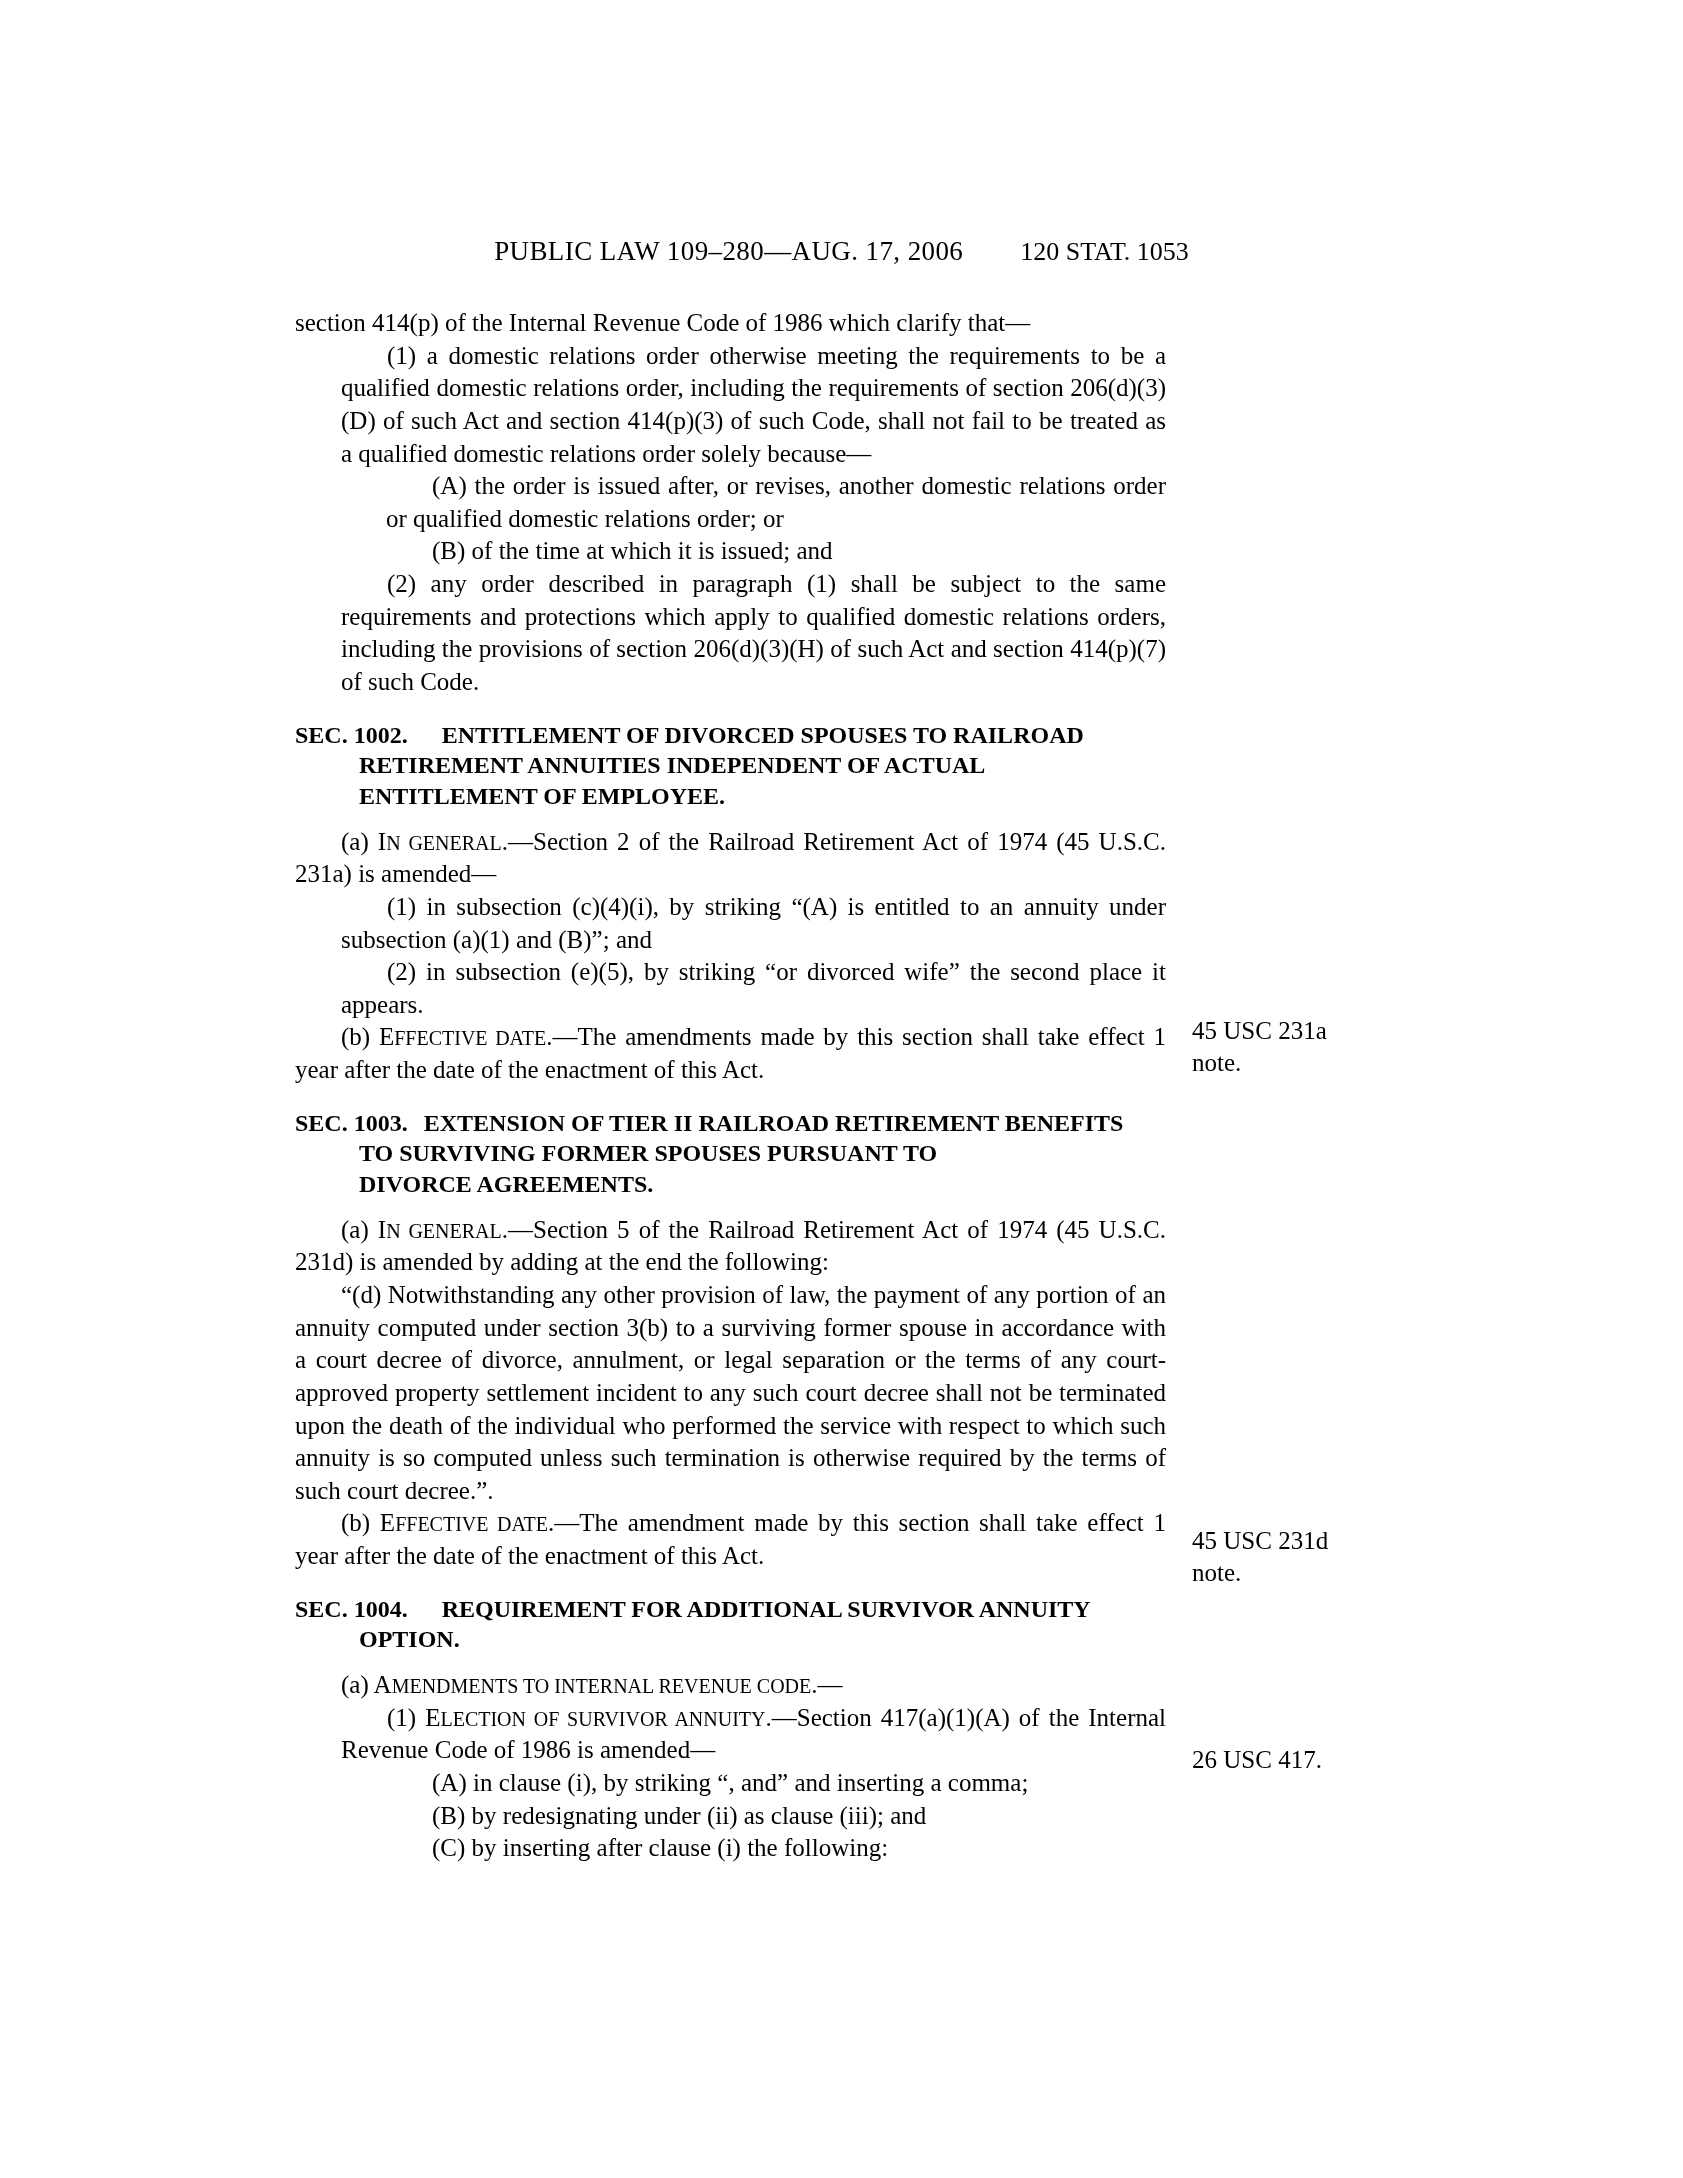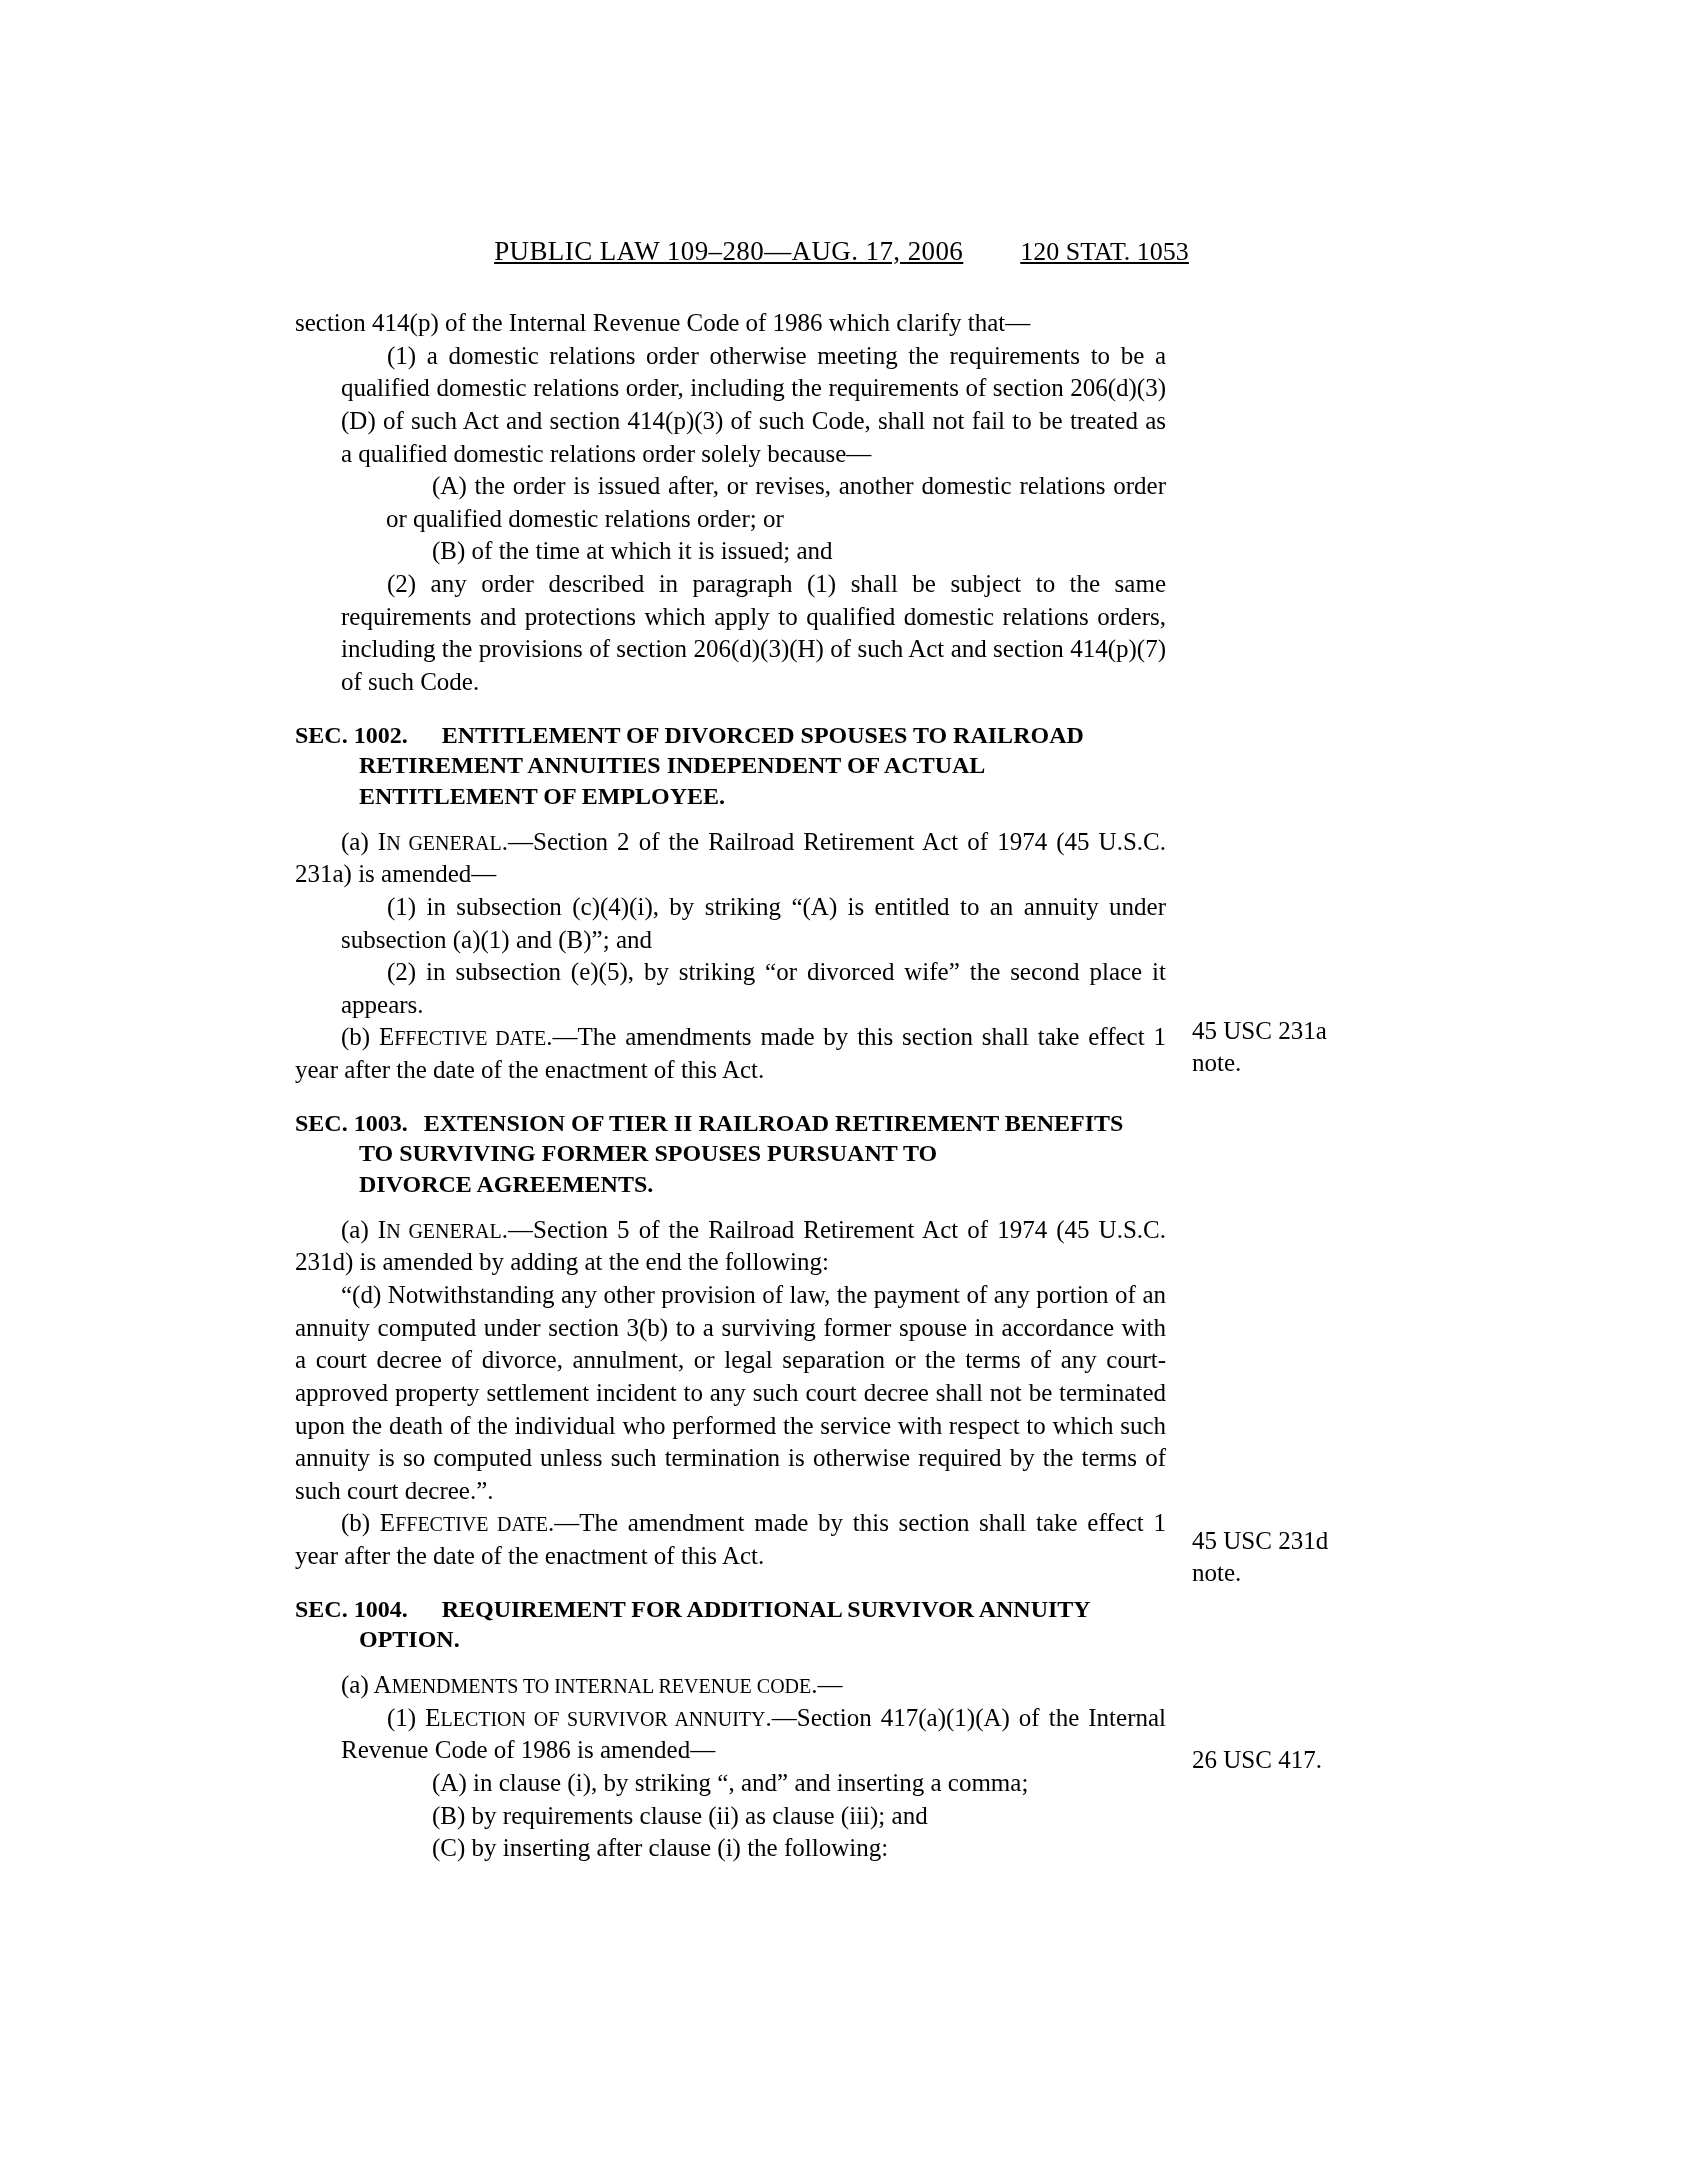--- a/index.html
+++ b/index.html
@@ -21,21 +21,20 @@
     box-sizing: border-box;
   }
   .header {
     position: absolute;
     top: 236px;
     left: 0;
     width: 1683px;
     display: flex;
     justify-content: center;
     align-items: baseline;
-    text-decoration: underline;
   }
   .header .law-line {
     font-size: 27px;
     letter-spacing: 0.4px;
     white-space: nowrap;
   }
   .header .stat-line {
     font-size: 26px;
     margin-left: 57px;
     white-space: nowrap;
@@ -144,21 +143,21 @@
       <span style="display:inline-block; width:28px;"></span><span>REQUIREMENT FOR ADDITIONAL SURVIVOR ANNUITY</span></span>
       <span class="sec-head-body" style="text-align:left;">OPTION.</span>
     </div>
 
     <p class="indent1 nojust"><span>(a) A</span><span style="font-size:20px;">MENDMENTS TO INTERNAL REVENUE CODE</span><span>.—</span></p>
 
     <p class="indent1 hang-block"><span>(1) E</span><span style="font-size:20px;">LECTION OF SURVIVOR ANNUITY</span><span>.—Section 417(a)(1)(A) of the Internal Revenue Code of 1986 is amended—</span></p>
 
     <p class="indent1 hang-block2">(A) in clause (i), by striking “, and” and inserting a comma;</p>
 
-    <p class="indent1 hang-block2 nojust">(B) by requirements clause (ii) as clause (iii); and</p>
+    <p class="indent1 hang-block2 nojust">(B) by redesignating under (ii) as clause (iii); and</p>
 
     <p class="indent1 hang-block2 nojust">(C) by inserting after clause (i) the following:</p>
 
   </div>
 
   <div class="margin-col" style="top: 1015px;">
     <div class="note">45 USC 231a</div>
     <div class="note">note.</div>
   </div>
 

